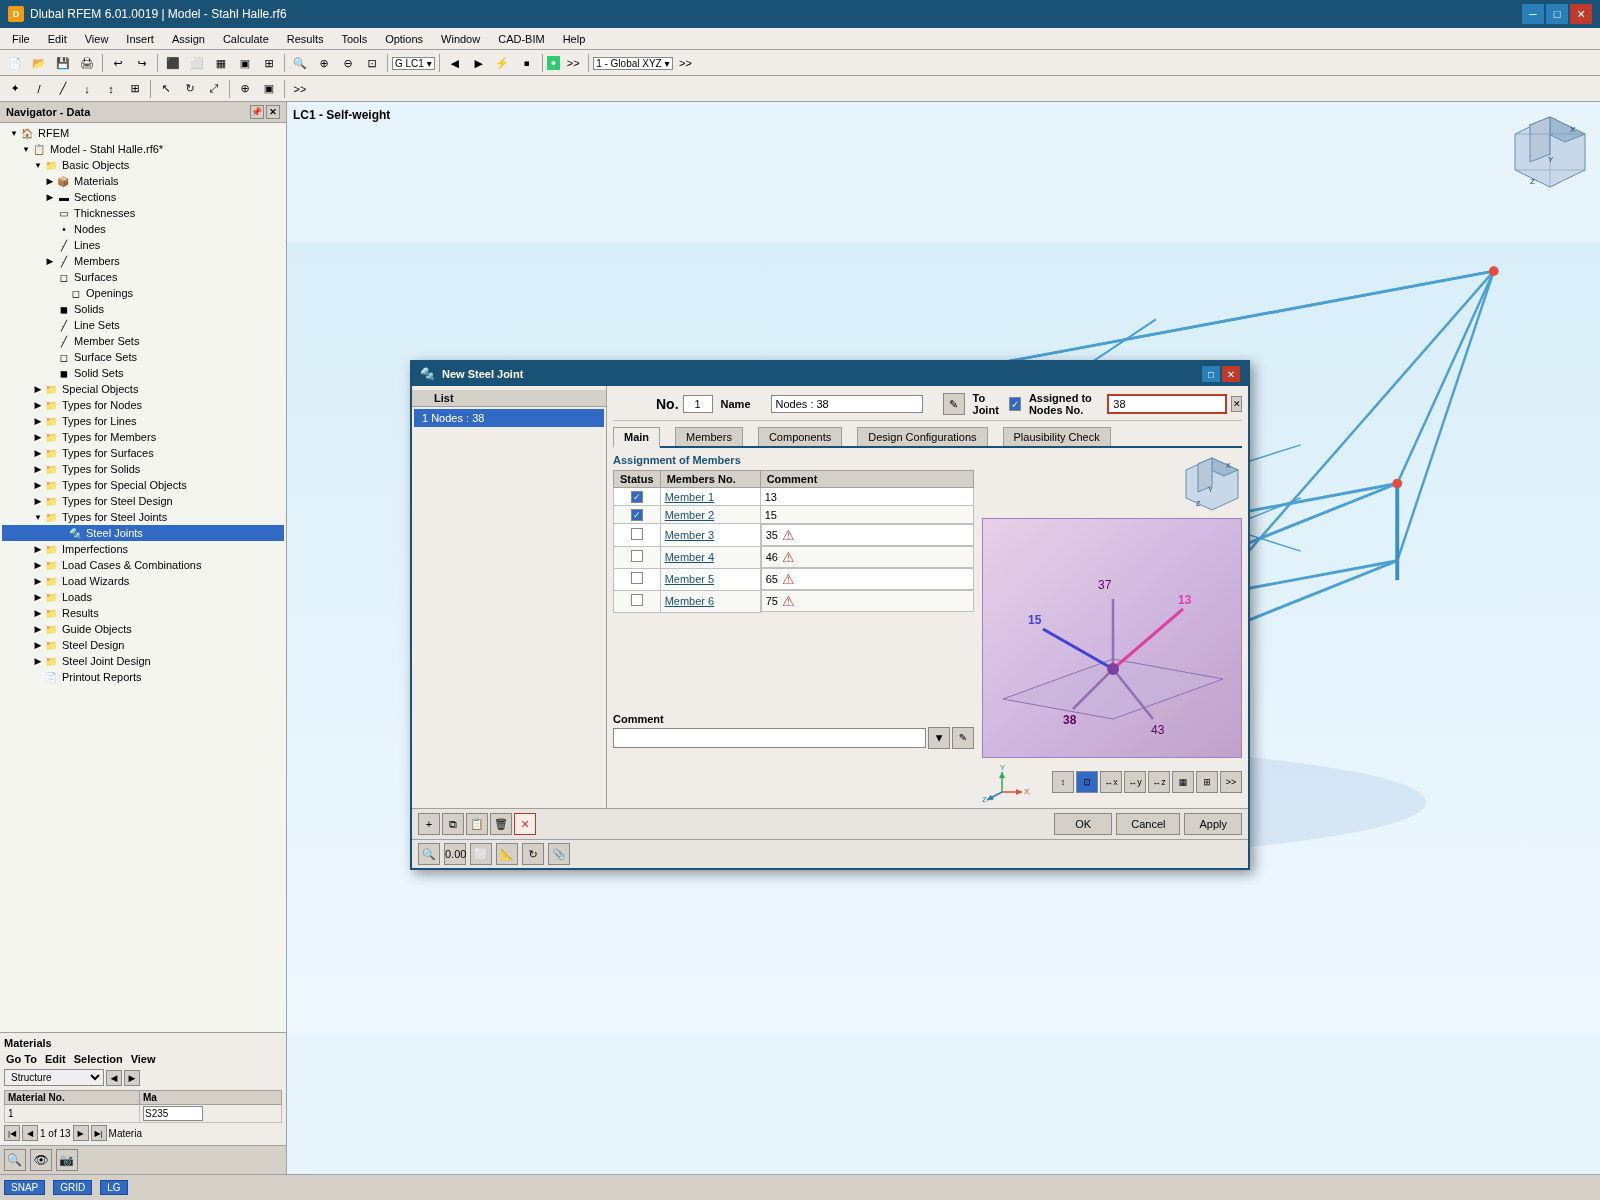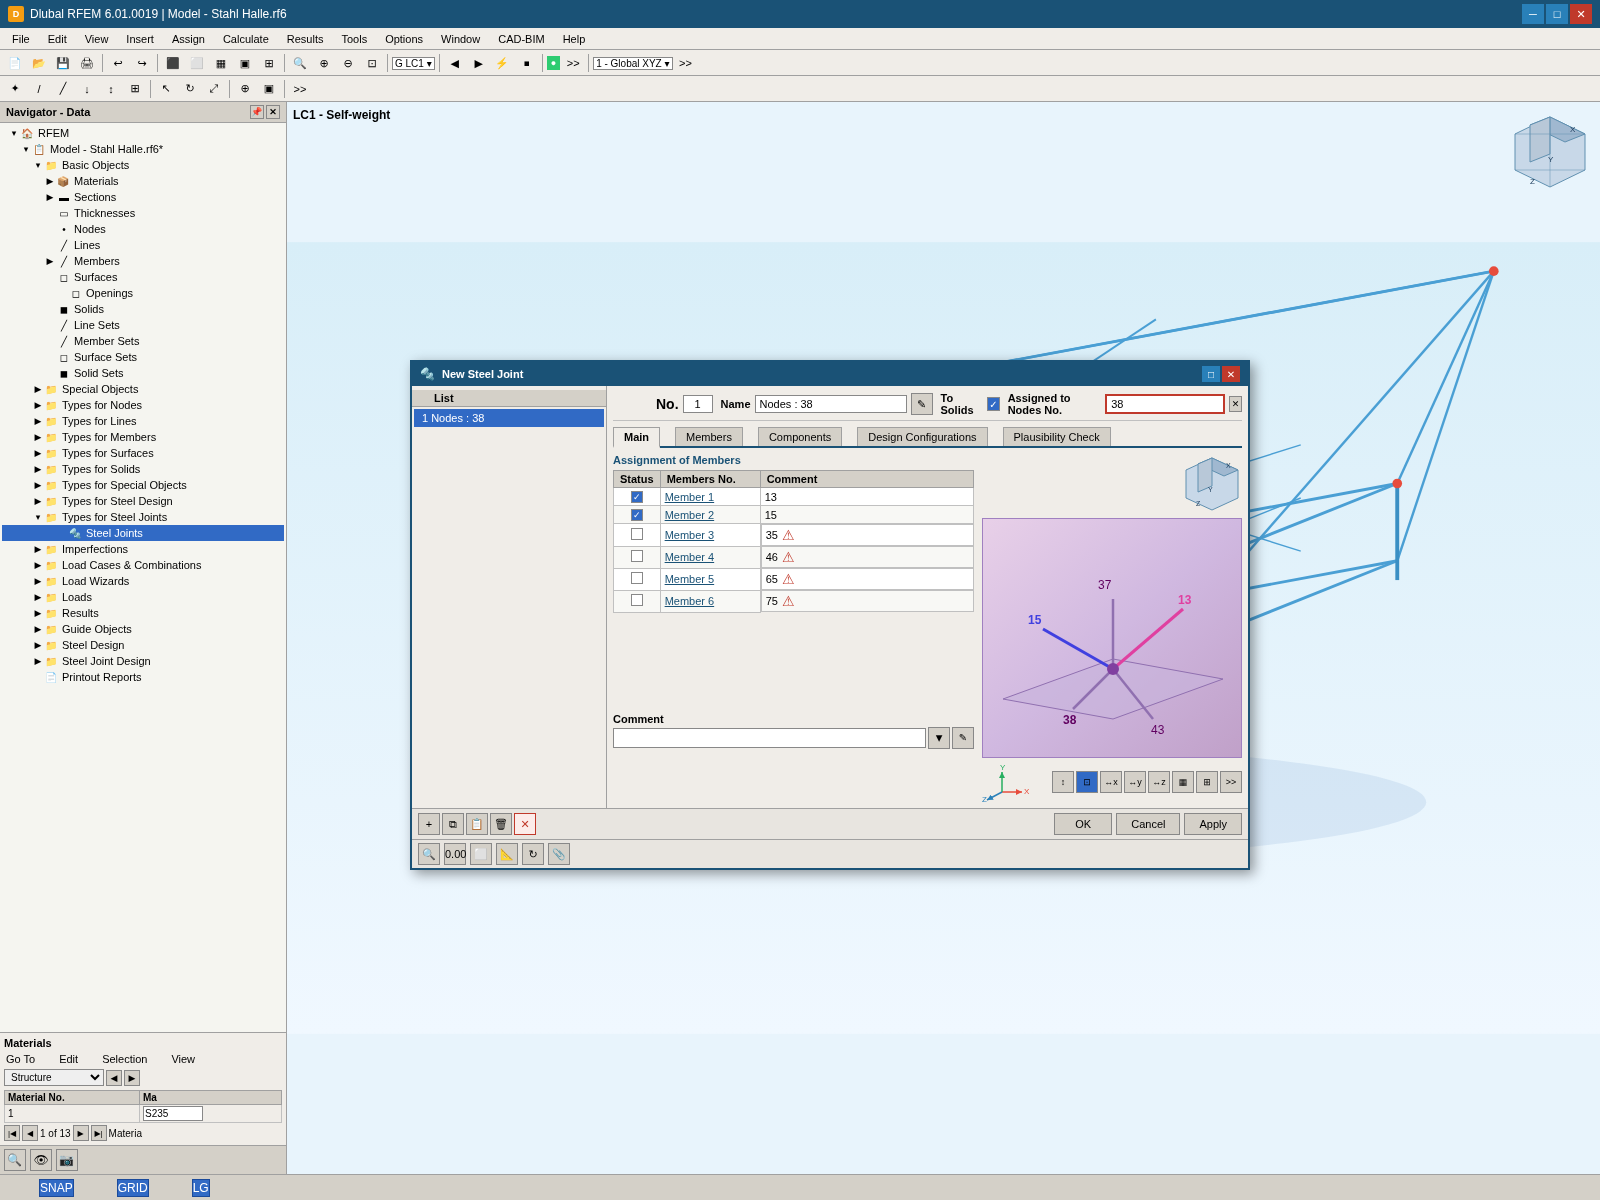--- a/index.html
+++ b/index.html
@@ -34,26 +34,26 @@
     .tree-indent { display: inline-block; }
     .tree-toggle { width: 12px; height: 12px; display: inline-flex; align-items: center; justify-content: center; font-size: 9px; cursor: pointer; flex-shrink: 0; }
     .tree-icon { width: 16px; height: 14px; display: inline-flex; align-items: center; justify-content: center; font-size: 10px; flex-shrink: 0; margin-right: 2px; }
     .tree-label { font-size: 11px; white-space: nowrap; }
 
     
     .viewport { flex: 1; background: #e8f4fc; position: relative; overflow: hidden; }
 
     
     .status-bar { background: #d4d0c8; height: 26px; display: flex; align-items: center; padding: 0 4px; gap: 8px; border-top: 1px solid #a0a0a0; font-size: 11px; }
-    .status-badge { background: #316ac5; color: white; padding: 1px 0; font-size: 12px; border: 1px solid #1a4a9a; margin-left: 35px; }
+    .status-badge { background: #316ac5; color: white; padding: 1px 6px; font-size: 10px; border: 1px solid #1a4a9a; }
 
     
     .materials-panel { background: #f0ede8; border-top: 1px solid #a0a0a0; padding: 4px; }
     .materials-title { font-weight: bold; font-size: 11px; margin-bottom: 4px; }
-    .materials-toolbar { display: flex; align-items: center; gap: 20px; margin-bottom: 4px; font-size: 11px; }
+    .materials-toolbar { display: flex; align-items: center; gap: 4px; margin-bottom: 4px; font-size: 11px; font-weight: bold; }
     .mat-btn { font-size: 11px; cursor: pointer; padding: 0 2px; }
     .materials-filter { display: flex; align-items: center; gap: 2px; margin-bottom: 4px; }
     .mat-select { font-size: 10px; border: 1px solid #888; padding: 1px 2px; width: 100px; }
     .materials-table { width: 100%; border-collapse: collapse; font-size: 10px; }
     .materials-table th { background: #d4d0c8; border: 1px solid #a0a0a0; padding: 1px 3px; text-align: left; }
     .materials-table td { border: 1px solid #c0c0c0; padding: 1px 3px; }
     .materials-nav { display: flex; align-items: center; gap: 2px; font-size: 10px; margin-top: 2px; }
     .mat-nav-btn { width: 16px; height: 16px; background: #d4d0c8; border: 1px solid #888; cursor: pointer; display: flex; align-items: center; justify-content: center; font-size: 8px; }
     .dialog { position: absolute; background: #f0ede8; border: 2px solid #1a5276; box-shadow: 4px 4px 12px rgba(0,0,0,0.4); pointer-events: all; }
     .dialog-title-bar { background: #1a5276; color: white; height: 24px; display: flex; align-items: center; justify-content: space-between; padding: 0 8px; font-size: 11px; font-weight: bold; }
@@ -575,28 +575,28 @@
 
     <div style="flex:1;padding:6px;">
 
       <div style="display:flex;align-items:center;gap:8px;margin-bottom:6px;padding-bottom:4px;border-bottom:1px solid #c0c0c0;">
 
         <div style="display:flex;align-items:center;gap:4px;">
           <span style="font-size:14px;font-weight:bold;padding-left:43px;">No.</span>
           <input type="text" value="1" style="width: 30px; border: 1px solid rgb(136, 136, 136); padding: 2px 4px; font-size: 11px; text-align: center;">
         </div>
 
-        <div style="display:flex;align-items:center;gap:4px;flex:1;">
+        <div style="display:flex;align-items:center;gap:20px;flex:1;">
           <span style="font-size:11px;font-weight:bold;">Name</span>
           <input type="text" value="Nodes : 38" style="flex: 1 1 0%; border: 1px solid rgb(136, 136, 136); padding: 2px 4px; font-size: 11px;">
           <button style="width:22px;height:22px;background:#d4d0c8;border:1px solid #888;cursor:pointer;font-size:11px;">✎</button>
         </div>
 
         <div style="display:flex;align-items:center;gap:4px;">
-          <span style="font-size:11px;font-weight:bold;">To Solids</span>
+          <span style="font-size:11px;font-weight:bold;">To Joint</span>
           <div style="width:14px;height:14px;border:1px solid #888;background:#316ac5;display:inline-flex;align-items:center;justify-content:center;cursor:pointer;">
             <span style="color:white;font-size:10px;">✓</span>
           </div>
         </div>
 
         <div style="display:flex;align-items:center;gap:4px;">
           <span style="font-size:11px;font-weight:bold;">Assigned to Nodes No.</span>
           <input type="text" value="38" style="width: 120px; border: 2px solid rgb(192, 57, 43); padding: 2px 4px; font-size: 11px;">
           <button style="width:16px;height:16px;background:#d4d0c8;border:1px solid #888;cursor:pointer;font-size:9px;">✕</button>
         </div>

